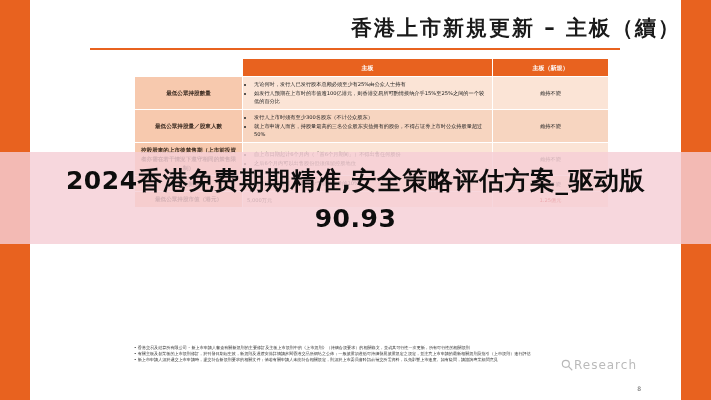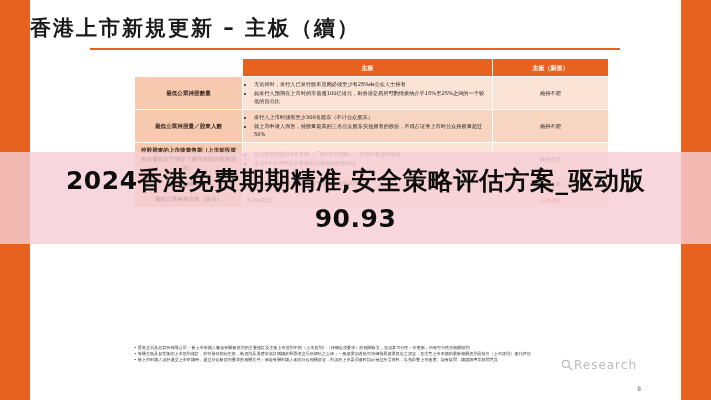--- a/index.html
+++ b/index.html
@@ -38,21 +38,21 @@
     width: 651px;
     height: 400px;
     background: #ffffff;
   }
 
   .slide-title {
     position: absolute;
     left: 0;
     top: 14px;
     width: 651px;
-    text-align: left;
+    text-align: right;
     font-size: 21px;
     font-weight: bold;
     letter-spacing: 2px;
     color: #1a1a1a;
     white-space: nowrap;
   }
   .title-underline {
     position: absolute;
     left: 60px;
     top: 48px;

